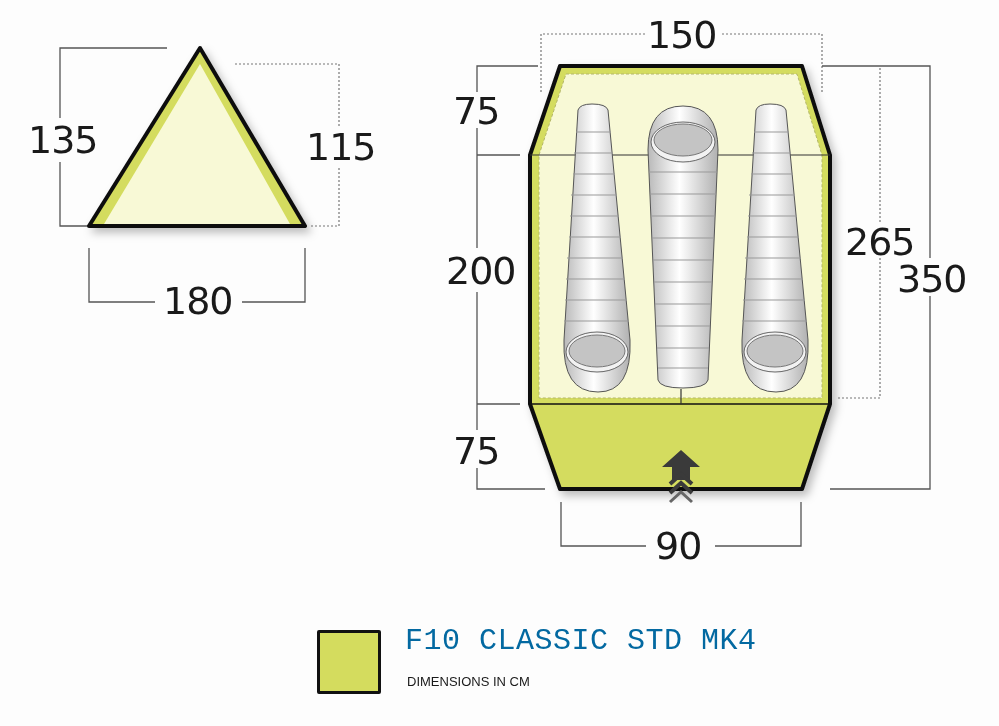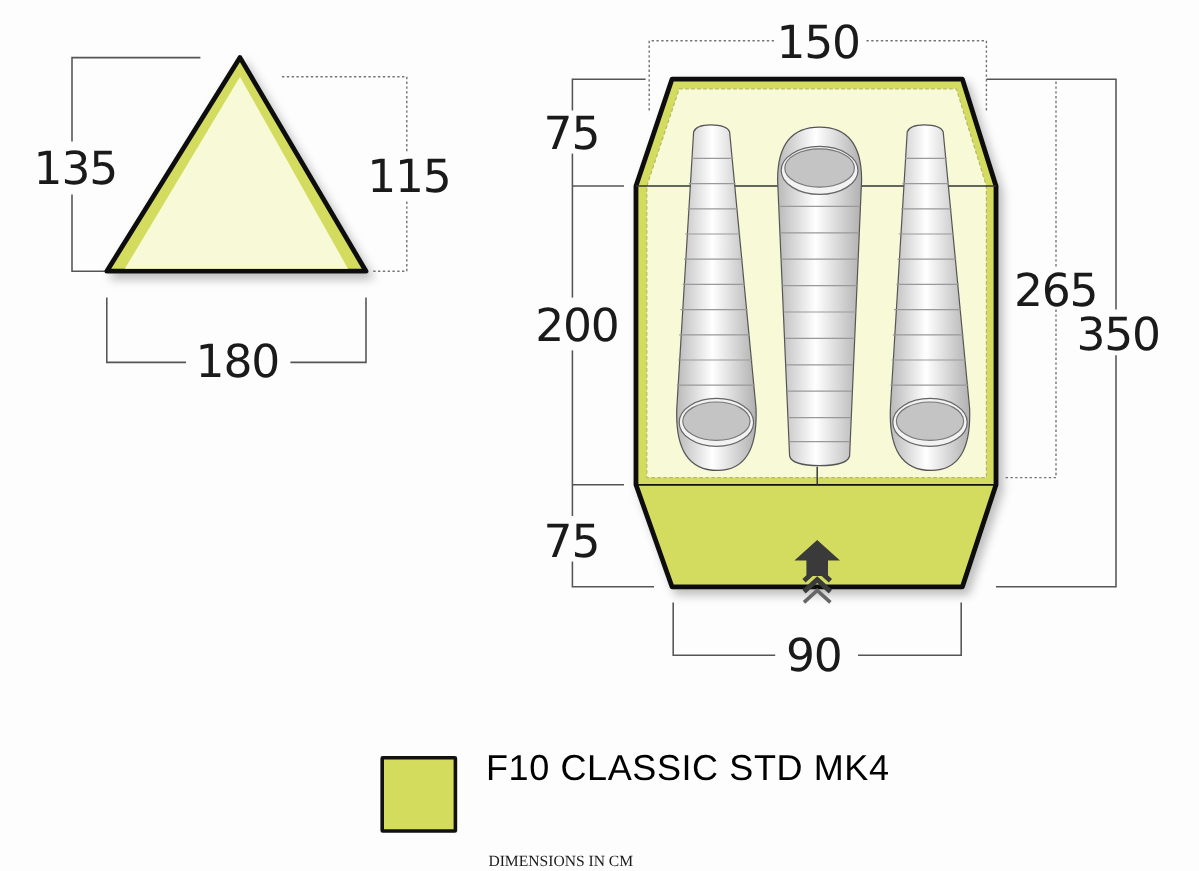--- a/index.html
+++ b/index.html
@@ -1,23 +1,23 @@
 <!DOCTYPE html>
 <html><head>
   <meta charset="utf-8">
   <style>
     html, body { margin: 0; padding: 0; background: #fdfdfd; }
     body { width: 999px; height: 726px; position: relative; overflow: hidden;
            font-family: "Liberation Sans", "DejaVu Sans", sans-serif; }
     svg { position: absolute; left: 0; top: 0; }
     .dim { font-family: "DejaVu Sans", sans-serif; font-size: 38px; fill: #1a1a1a; letter-spacing: -1px; }
-    .legend-title { position: absolute; left: 405px; top: 624px; font-family: Liberation Sans, sans-serif;
-                    font-size: 30px; color: #000000; letter-spacing: 0.5px; }
-    .legend-sub { position: absolute; left: 407px; top: 674px; font-family: Liberation Serif, serif;
-                  font-size: 13px; color: #1a1a1a; margin-top: 36px; }
+    .legend-title { position: absolute; left: 405px; top: 624px; font-family: Liberation Mono, monospace;
+                    font-size: 30px; color: #0369a1; letter-spacing: 0.5px; }
+    .legend-sub { position: absolute; left: 407px; top: 674px; font-family: Liberation Sans, sans-serif;
+                  font-size: 13px; color: #1a1a1a; }
     .swatch { position: absolute; left: 317px; top: 630px; width: 58px; height: 58px;
               border: 3px solid #111; border-radius: 2px; }
   </style>
 </head>
 <body>
 
 <svg width="999" height="726" viewBox="0 0 999 726" xmlns="http://www.w3.org/2000/svg">
   <defs>
     <linearGradient id="bagGrad" x1="0" x2="1" y1="0" y2="0">
       <stop offset="0" stop-color="#b9b9b9"></stop>

